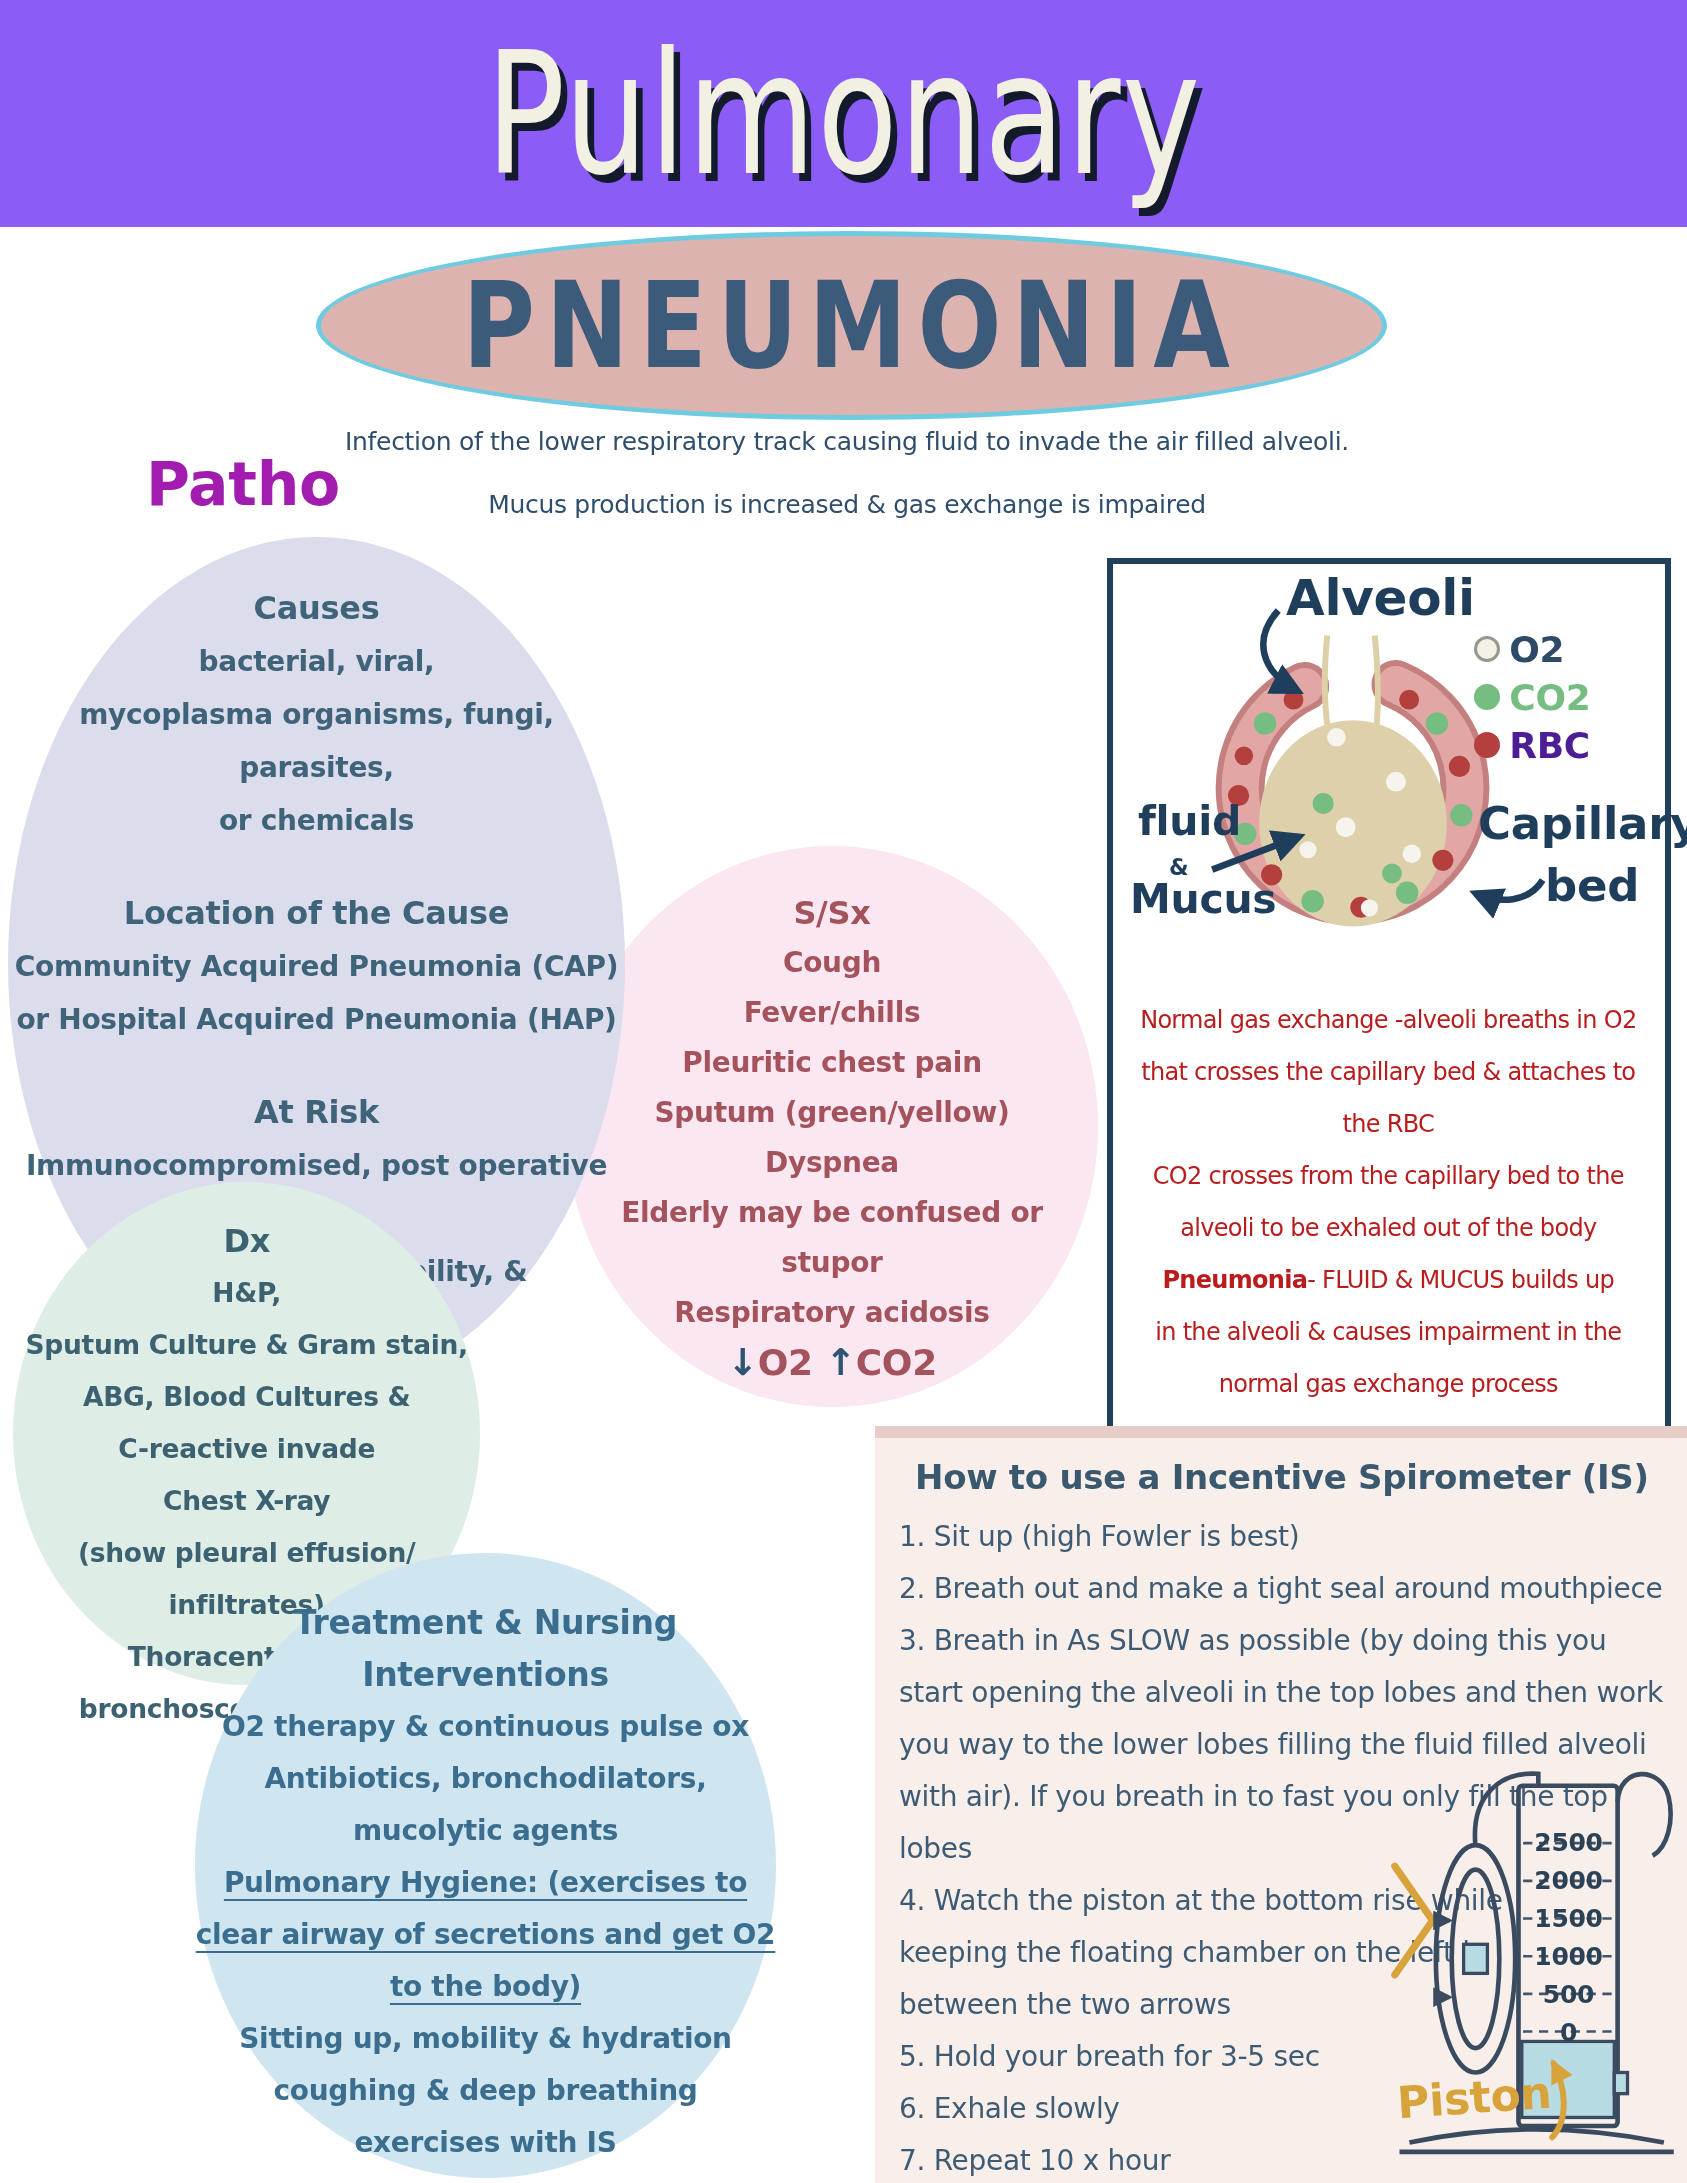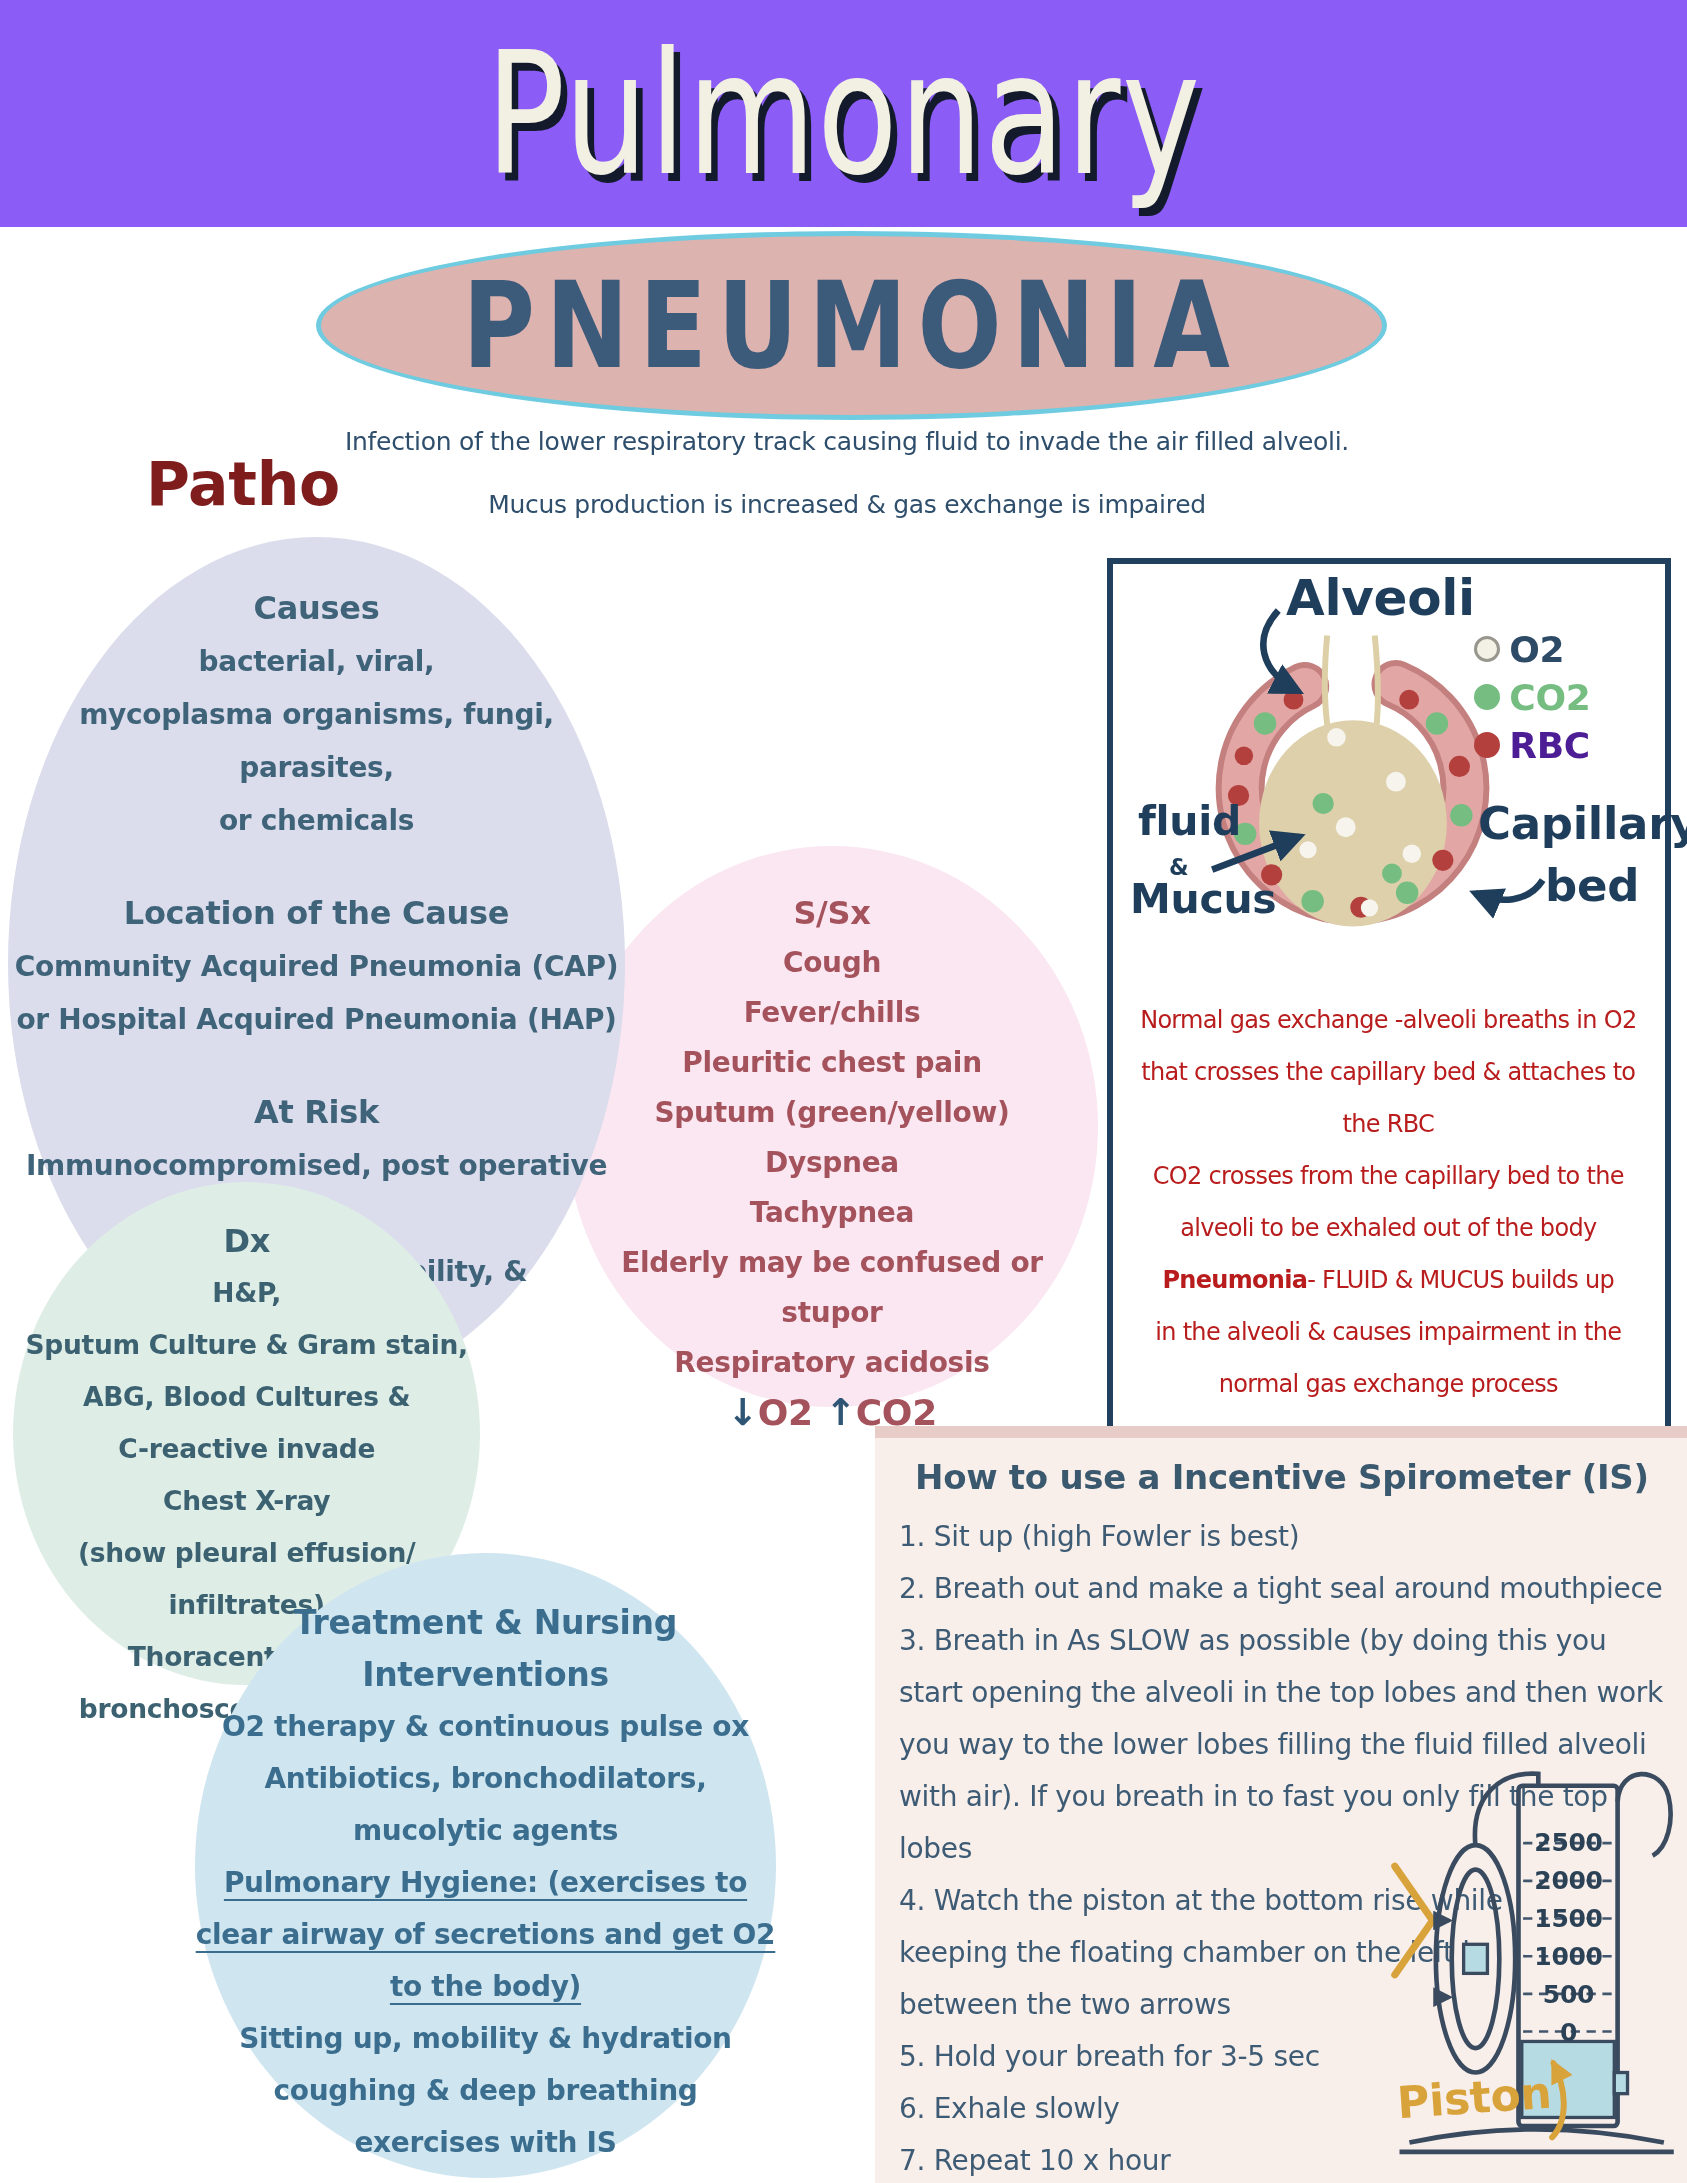--- a/index.html
+++ b/index.html
@@ -10,21 +10,21 @@
   .banner{position:absolute;left:0;top:0;width:1687px;height:227px;background:#8b5cf6;
           display:flex;align-items:center;justify-content:center;}
   .banner-title{font-size:132px;color:#f2efe3;font-weight:400;letter-spacing:1.3px;
                 transform:scaleY(1.28);text-shadow:6.6px 6px 0 rgba(12,22,32,0.95);}
 
   
   .title-ellipse{position:absolute;left:316px;top:231px;width:1061px;height:179px;border-radius:50%;
                  background:#dcb3ae;border:5.3px solid #6fcbe0;display:flex;align-items:center;justify-content:center;}
   .title-ellipse .t{font-size:99px;font-weight:bold;color:#3c5a7a;letter-spacing:10.6px;transform:scaleY(1.2);}
 
-  .patho{position:absolute;left:146px;top:449px;font-size:60px;font-weight:bold;color:#7f1d1d;}
+  .patho{position:absolute;left:146px;top:449px;font-size:60px;font-weight:bold;color:#a21caf;}
 
   .intro{position:absolute;left:265px;top:427px;width:1164px;text-align:center;color:#2e4e6c;font-size:25px;}
   .intro .l2{margin-top:34px;}
 
   
   .bubble{position:absolute;border-radius:50%;text-align:center;}
   .bubble .line{font-weight:700;}
   .b-sx{left:566px;top:846px;width:532px;height:561px;background:#fae7f1;color:#a4525c;}
   .b-causes{left:8px;top:537px;width:617px;height:853px;background:#dbdcec;color:#3f6379;}
   .b-dx{left:13.2px;top:1182px;width:467px;height:503px;background:#dfede7;color:#3c6272;}
@@ -101,21 +101,20 @@
   </div>
 
   <div class="bubble b-sx">
     <div class="list">
         <div class="line hd">S/Sx</div>
         <div class="line">Cough</div>
         <div class="line">Fever/chills</div>
         <div class="line">Pleuritic chest pain</div>
         <div class="line">Sputum (green/yellow)</div>
         <div class="line">Dyspnea</div>
-        <div class="line">Tachypnea</div>
         <div class="line">Elderly may be confused or stupor</div>
         <div class="line">Respiratory acidosis</div>
         <div class="line o2co2"><span class="ar">↓</span><span class="tx">O2 </span><span class="ar">↑</span><span class="tx">CO2</span></div>
       </div>
   </div>
 
   <div class="bubble b-causes">
     <div class="list">
         <div class="line hd">Causes</div>
         <div class="line">bacterial, viral,</div>

